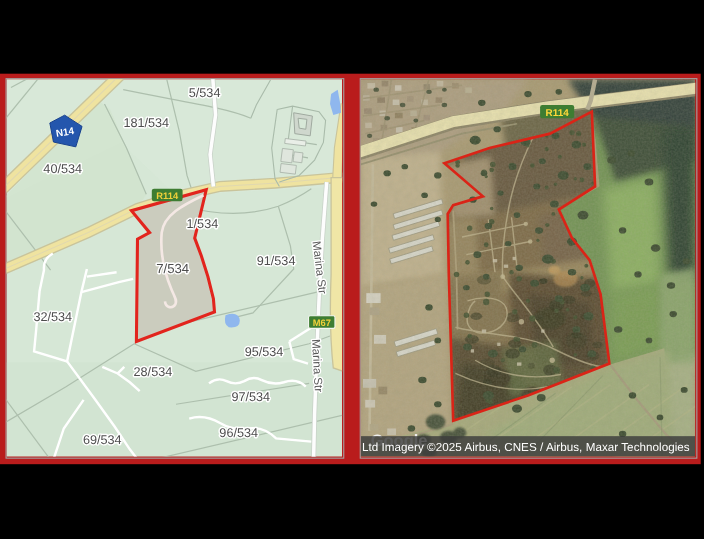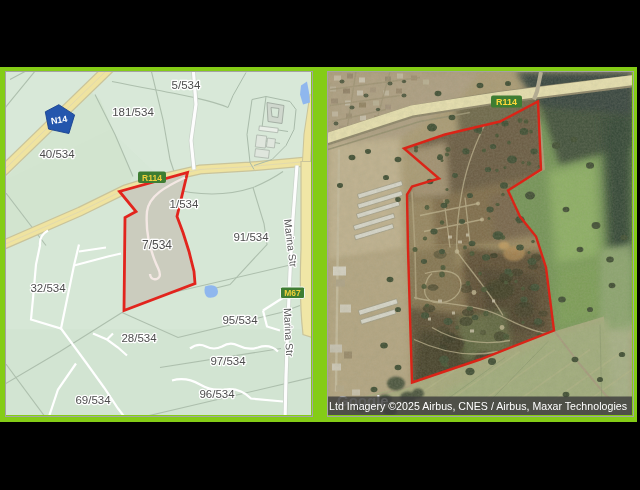--- a/index.html
+++ b/index.html
@@ -1,17 +1,17 @@
 <!DOCTYPE html>
 <html><head>
 <meta charset="utf-8">
 <style>
 html,body{margin:0;padding:0;background:#000;width:640px;height:490px;overflow:hidden;font-family:"Liberation Sans",sans-serif;}
 #stage{position:relative;width:640px;height:490px;background:#000;}
-#paper{position:absolute;left:0;top:67px;width:637px;height:355px;background:#84cc16;}
+#paper{position:absolute;left:0;top:67px;width:637px;height:355px;background:#b91c1c;}
 .map{position:absolute;top:4px;border:1.5px solid #a3a3a3;box-sizing:border-box;}
 #mapL{left:4.5px;width:308px;height:346px;}
 #mapR{left:326.5px;width:307px;height:346px;}
 .map svg{display:block;}
 </style>
 </head>
 <body>
 <div id="stage">
 
 <div id="paper">

